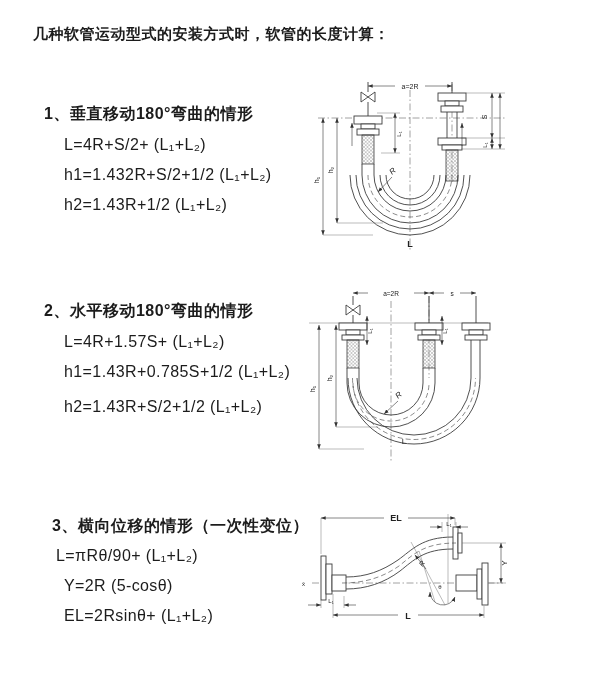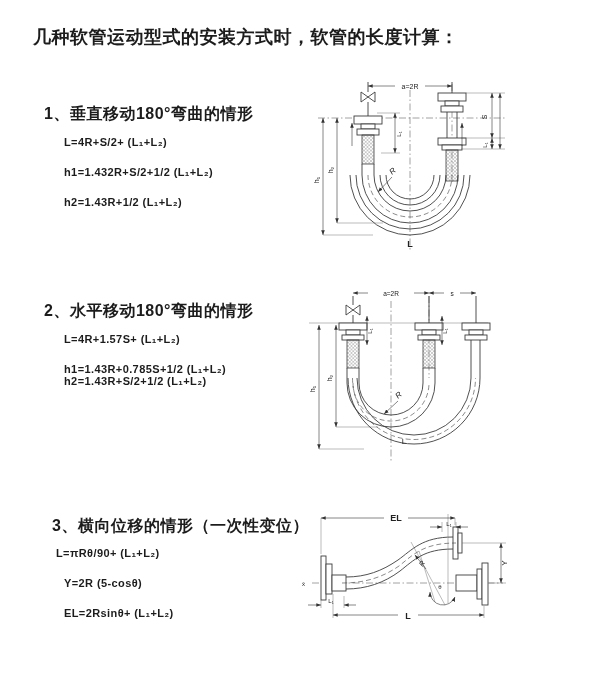--- a/index.html
+++ b/index.html
@@ -1,23 +1,23 @@
 <!DOCTYPE html>
 <html><head>
 <meta charset="utf-8">
 <style>
   html,body{margin:0;padding:0;}
   body{
     width:600px;height:675px;background:#ffffff;position:relative;overflow:hidden;
     font-family:"Liberation Sans","DejaVu Sans",sans-serif;color:#1c1c1c;
   }
   .abs{position:absolute;white-space:nowrap;}
-  .title{left:33px;top:25px;font-size:18px;font-weight:700;letter-spacing:.5px;}
+  .title{left:33px;top:25px;font-size:15px;font-weight:700;letter-spacing:.5px;}
   .heading{font-size:16px;font-weight:700;letter-spacing:.5px;}
-  .formula{font-size:11px;font-weight:700;letter-spacing:.4px;}
+  .formula{font-size:16px;font-weight:400;letter-spacing:.4px;}
   svg{position:absolute;overflow:visible;}
   
   .pl{stroke:#3d3d3d;stroke-width:.9;fill:none;}               
   .pr{stroke:#3d3d3d;stroke-width:.9;fill:#ffffff;}            
   .br{stroke:#3d3d3d;stroke-width:.8;fill:url(#braidP);}       
   .dim{stroke:#444;stroke-width:.65;fill:none;}                
   .ext{stroke:#666;stroke-width:.45;fill:none;}                
   .cl{stroke:#555;stroke-width:.55;fill:none;stroke-dasharray:7 2.5 1.5 2.5;} 
   .hd{stroke:#3d3d3d;stroke-width:.6;fill:none;stroke-dasharray:5 3;}         
   .dl{fill:#222;font-family:"Liberation Sans","DejaVu Sans",sans-serif;}
@@ -32,21 +32,21 @@
 <div class="abs title">几种软管运动型式的安装方式时，软管的长度计算：</div>
 
 <div class="abs heading" style="left:44px;top:104px">1、垂直移动180°弯曲的情形</div>
 <div class="abs formula" style="left:64px;top:136px">L=4R+S/2+ (L₁+L₂)</div>
 <div class="abs formula" style="left:64px;top:166px">h1=1.432R+S/2+1/2 (L₁+L₂)</div>
 <div class="abs formula" style="left:64px;top:196px">h2=1.43R+1/2 (L₁+L₂)</div>
 
 <div class="abs heading" style="left:44px;top:301px">2、水平移动180°弯曲的情形</div>
 <div class="abs formula" style="left:64px;top:333px">L=4R+1.57S+ (L₁+L₂)</div>
 <div class="abs formula" style="left:64px;top:363px">h1=1.43R+0.785S+1/2 (L₁+L₂)</div>
-<div class="abs formula" style="left:64px;top:375px">h2=1.43R+S/2+1/2 (L₁+L₂)</div>
+<div class="abs formula" style="left:64px;top:398px">h2=1.43R+S/2+1/2 (L₁+L₂)</div>
 
 <div class="abs heading" style="left:52px;top:516px">3、横向位移的情形（一次性变位）</div>
 <div class="abs formula" style="left:56px;top:547px">L=πRθ/90+ (L₁+L₂)</div>
 <div class="abs formula" style="left:64px;top:577px">Y=2R (5-cosθ)</div>
 <div class="abs formula" style="left:64px;top:607px">EL=2Rsinθ+ (L₁+L₂)</div>
 
 <svg style="left:315px;top:70px" width="280" height="192" viewBox="0 0 280 192">
   <defs>
     <marker id="arrO" viewBox="0 0 10 10" refX="9" refY="5" markerWidth="8" markerHeight="8" orient="auto-start-reverse">
       <path d="M0,1.5 L9,5 L0,8.5 Z" fill="#333"></path>

